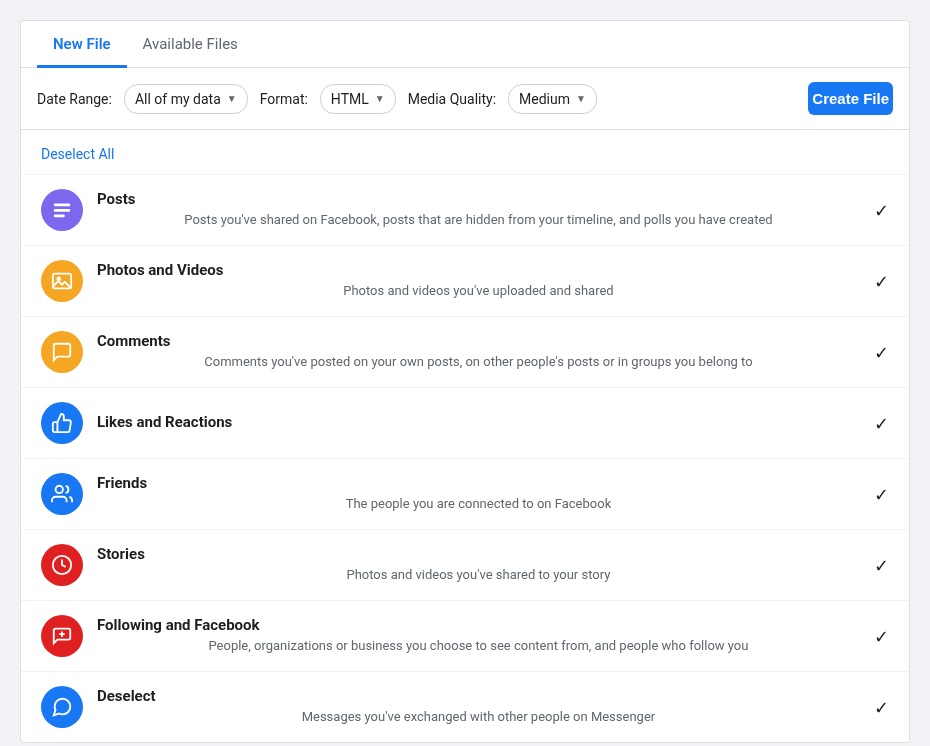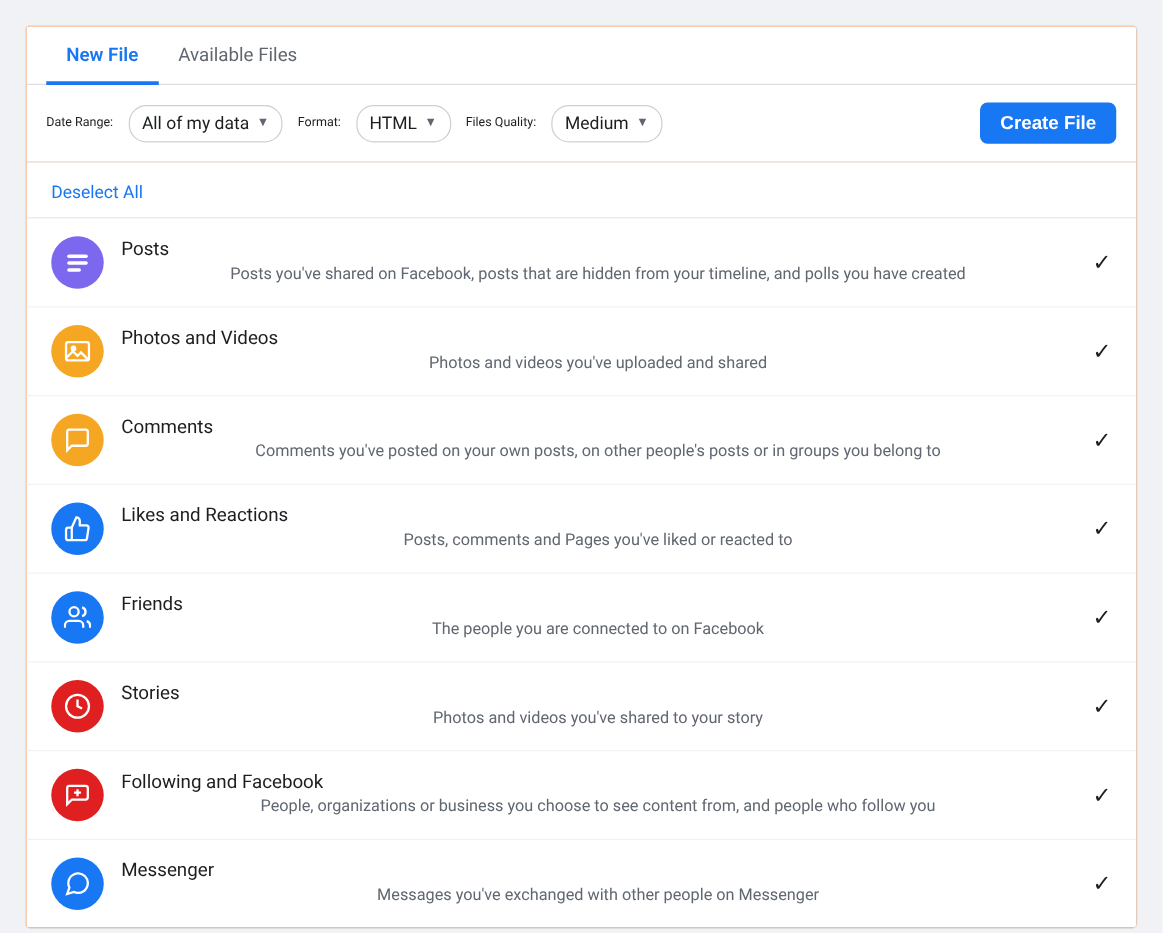--- a/index.html
+++ b/index.html
@@ -7,21 +7,21 @@
       font-family: -apple-system, BlinkMacSystemFont, 'Segoe UI', Roboto, Helvetica, Arial, sans-serif;
       background: #f0f2f5;
       display: flex;
       justify-content: center;
       align-items: flex-start;
       padding: 20px;
       min-height: 746px;
     }
     .container {
       width: 890px;
-      background: #f97316;
+      background: #bef264;
       border: 1px solid #dddfe2;
       border-radius: 4px;
       overflow: hidden;
     }
     
     .tabs {
       display: flex;
       border-bottom: 1px solid #dddfe2;
       padding: 0 16px;
       background: #fff;
@@ -42,21 +42,21 @@
     
     .toolbar {
       display: flex;
       align-items: center;
       padding: 14px 16px;
       background: #fff;
       border-bottom: 1px solid #dddfe2;
       gap: 12px;
     }
     .toolbar-label {
-      font-size: 10px;
+      font-size: 14px;
       color: #1c1e21;
       white-space: nowrap;
     }
     .dropdown {
       display: flex;
       align-items: center;
       border: 1px solid #ccd0d5;
       border-radius: 14px;
       padding: 6px 10px;
       font-size: 14px;
@@ -68,21 +68,21 @@
     .dropdown .arrow {
       font-size: 10px;
       color: #606770;
     }
     .toolbar-spacer { flex: 1; }
     .create-btn {
       background: #1877f2;
       color: #fff;
       border: none;
       border-radius: 6px;
-      padding: 8px 16px;
+      padding: 8px 4px;
       font-size: 15px;
       font-weight: 600;
       cursor: pointer;
     }
     
     .section-header {
       display: flex;
       align-items: center;
       justify-content: space-between;
       padding: 16px 20px 12px;
@@ -133,21 +133,21 @@
       align-items: center;
       justify-content: center;
       flex-shrink: 0;
       font-size: 20px;
     }
     .item-content {
       flex: 1;
     }
     .item-title {
       font-size: 15px;
-      font-weight: 400;
+      font-weight: 700;
       color: #1c1e21;
       margin-bottom: 3px;
     }
     .item-desc {
       font-size: 13px;
       color: #606770;
       line-height: 1.4;
       text-align: center;
     }
     .checkmark {
@@ -170,21 +170,21 @@
     <span class="toolbar-label">Date Range:</span>
     <div class="dropdown">
       <span>All of my data</span>
       <span class="arrow">▼</span>
     </div>
     <span class="toolbar-label">Format:</span>
     <div class="dropdown">
       <span>HTML</span>
       <span class="arrow">▼</span>
     </div>
-    <span class="toolbar-label">Files Quality:</span>
+    <span class="toolbar-label">Media Quality:</span>
     <div class="dropdown">
       <span>Medium</span>
       <span class="arrow">▼</span>
     </div>
     <div class="toolbar-spacer"></div>
     <button class="create-btn">Create File</button>
   </div>
 
   <div class="section-header">
     <span class="deselect-all">Deselect All</span>
@@ -236,21 +236,20 @@
     </div>
 
     <div class="data-item">
       <div class="item-icon" style="background:#1877f2;">
         <svg width="22" height="22" viewBox="0 0 24 24" fill="white">
           <path d="M14 9V5a3 3 0 0 0-3-3l-4 9v11h11.28a2 2 0 0 0 2-1.7l1.38-9a2 2 0 0 0-2-2.3zM7 22H4a2 2 0 0 1-2-2v-7a2 2 0 0 1 2-2h3" fill="none" stroke="white" stroke-width="2"></path>
         </svg>
       </div>
       <div class="item-content">
         <div class="item-title">Likes and Reactions</div>
-        <div class="item-desc">Posts, comments and Pages you've liked or reacted to</div>
       </div>
       <span class="checkmark">✓</span>
     </div>
 
     <div class="data-item">
       <div class="item-icon" style="background:#1877f2;">
         <svg width="22" height="22" viewBox="0 0 24 24" fill="white">
           <path d="M17 21v-2a4 4 0 0 0-4-4H5a4 4 0 0 0-4 4v2" fill="none" stroke="white" stroke-width="2"></path>
           <circle cx="9" cy="7" r="4" fill="none" stroke="white" stroke-width="2"></circle>
           <path d="M23 21v-2a4 4 0 0 0-3-3.87" fill="none" stroke="white" stroke-width="2"></path>
@@ -293,20 +292,20 @@
       <span class="checkmark">✓</span>
     </div>
 
     <div class="data-item">
       <div class="item-icon" style="background:#1877f2;">
         <svg width="22" height="22" viewBox="0 0 24 24" fill="none" stroke="white" stroke-width="2">
           <path d="M21 11.5a8.38 8.38 0 0 1-.9 3.8 8.5 8.5 0 0 1-7.6 4.7 8.38 8.38 0 0 1-3.8-.9L3 21l1.9-5.7a8.38 8.38 0 0 1-.9-3.8 8.5 8.5 0 0 1 4.7-7.6 8.38 8.38 0 0 1 3.8-.9h.5a8.48 8.48 0 0 1 8 8v.5z"></path>
         </svg>
       </div>
       <div class="item-content">
-        <div class="item-title">Messenger</div>
+        <div class="item-title">Deselect</div>
         <div class="item-desc">Messages you've exchanged with other people on Messenger</div>
       </div>
       <span class="checkmark">✓</span>
     </div>
 
   </div>
 </div>
 
 </body></html>

